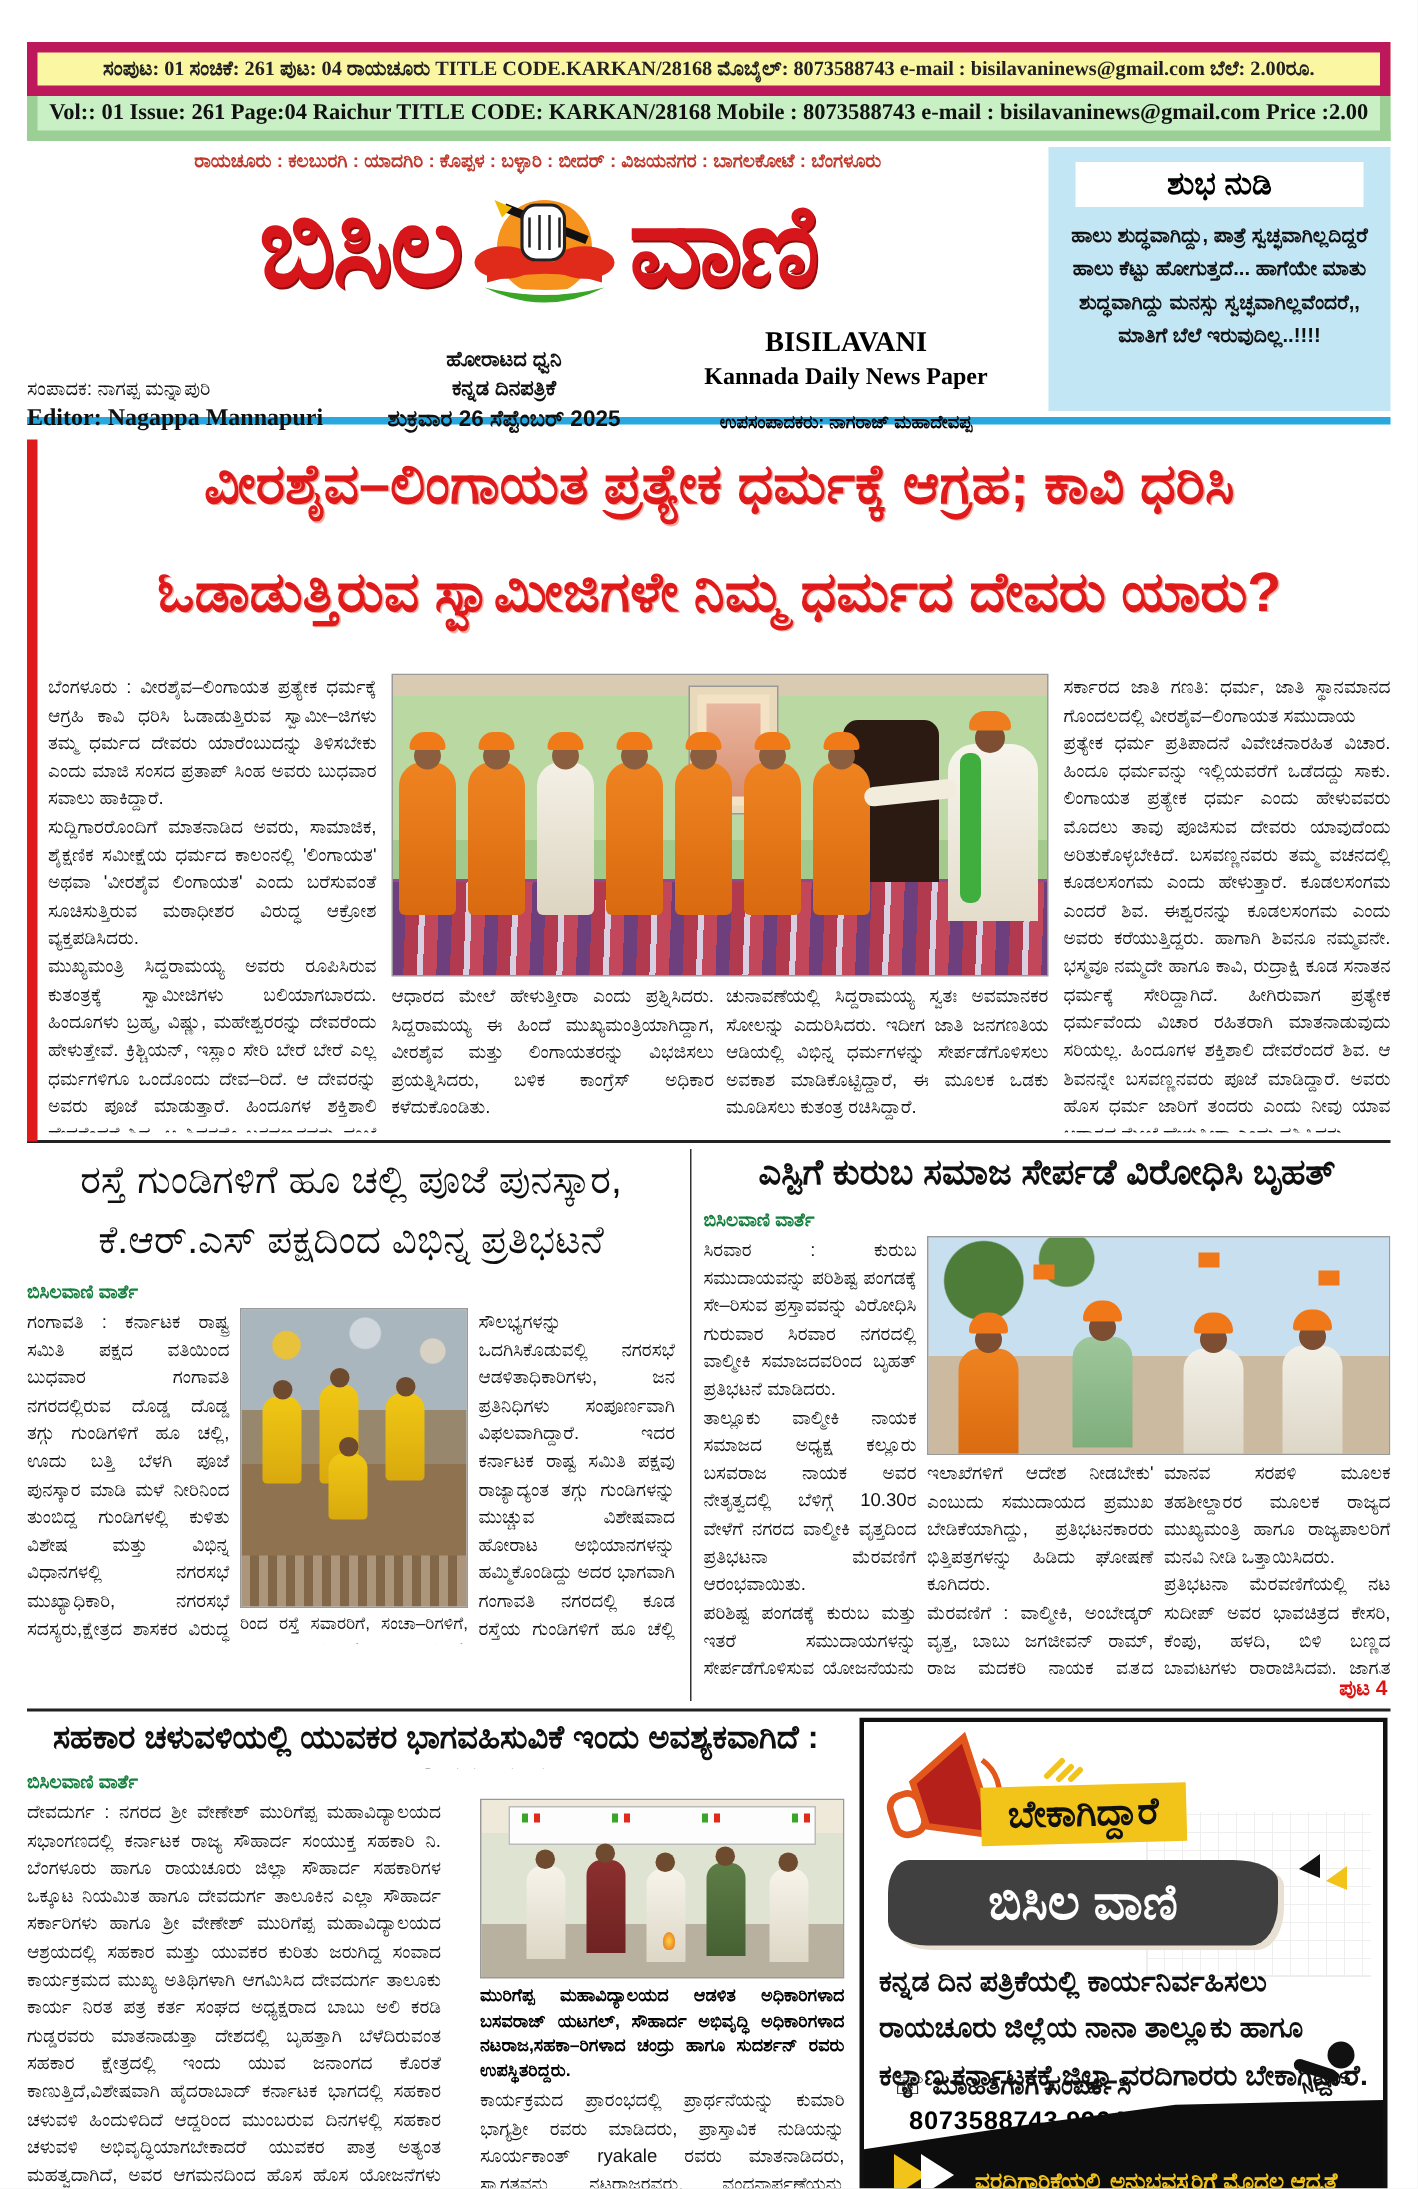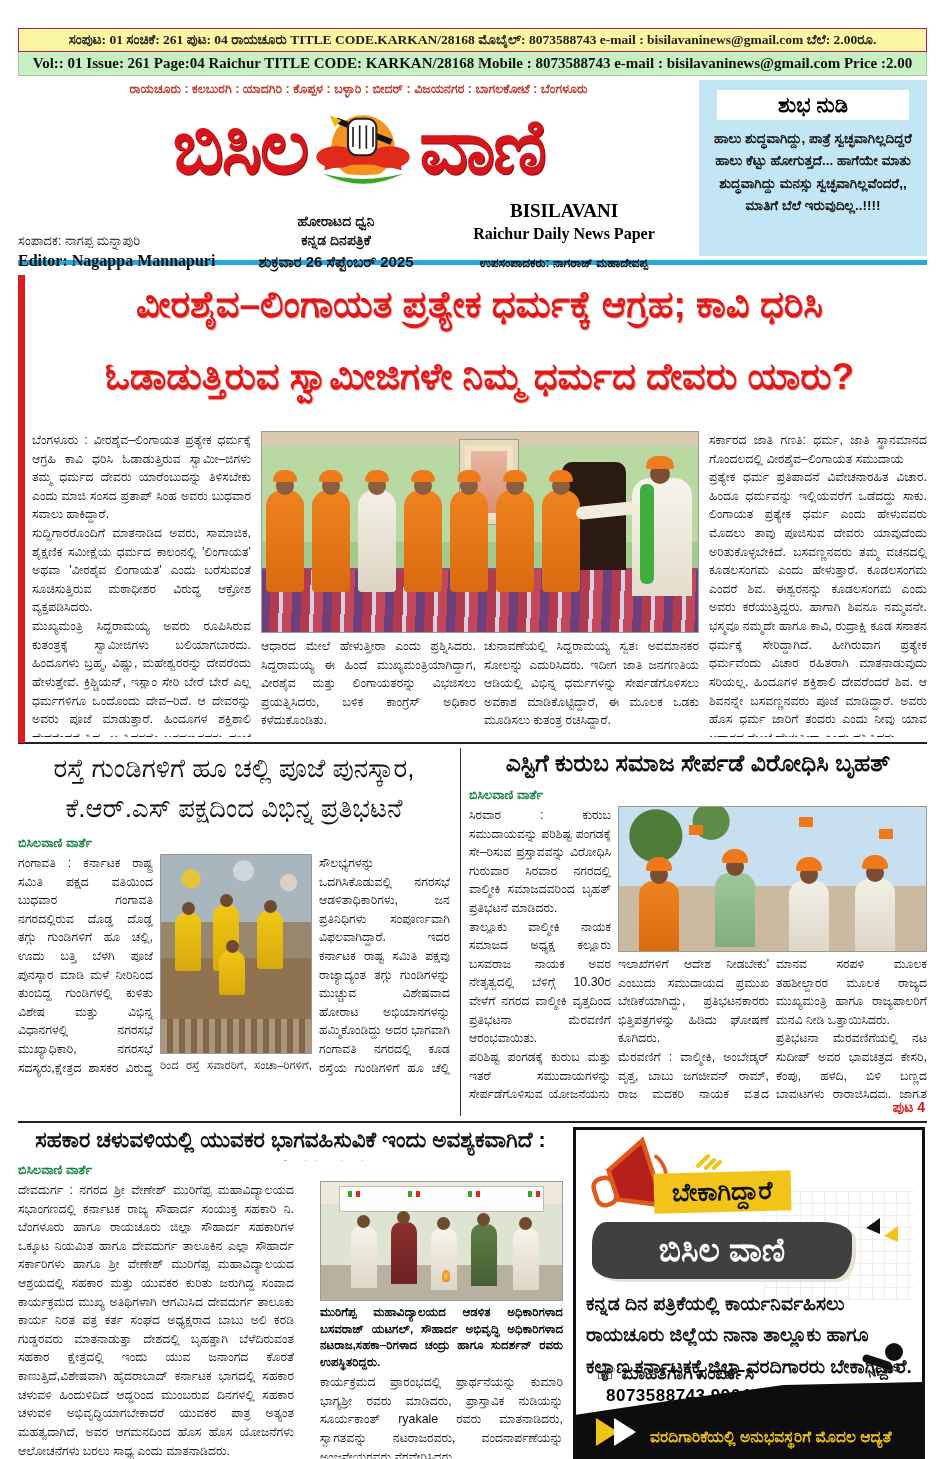--- a/index.html
+++ b/index.html
@@ -1,21 +1,21 @@
 <!DOCTYPE html>
 <html lang="kn"><head>
 <meta charset="utf-8">
 <style>
   * { margin:0; padding:0; box-sizing:border-box; }
   body { background:#e9e9e9; font-family:"Liberation Sans","DejaVu Sans",sans-serif; }
   .page { position:relative; width:945px; height:1459px; margin:0 auto; background:#ffffff;
           overflow:hidden; padding:28px 18px 0 18px; }
 
   
-  .bar { width:100%; text-align:center; font-weight:bold; border:1px solid #be185d;
+  .bar { width:100%; text-align:center; font-weight:bold; border:7px solid #be185d;
          font-family:"Liberation Serif","DejaVu Serif",serif; overflow:hidden; white-space:nowrap; }
   .bar-kn { background:#faf6a2; color:#222; font-size:13.5px; padding:3px 2px; }
   .bar-en { background:#c9efc4; color:#111; font-size:15px; padding:3px 2px; border-top:none; border-color:#9ccf96; }
 
   
   .masthead { display:flex; gap:0; margin-top:4px; height:176px; }
   .mast-left { flex:1; display:flex; flex-direction:column; }
   .cities { text-align:center; color:#c0392b; font-weight:bold; font-size:12.5px; padding:2px 0 0 0; }
   .logo-row { display:flex; align-items:center; justify-content:center; gap:6px; height:108px; }
   .logo-word { color:#d6161b; font-weight:900; font-size:76px; line-height:1; letter-spacing:-2px;
@@ -205,21 +205,21 @@
           <div>ಸಂಪಾದಕ: ನಾಗಪ್ಪ ಮನ್ನಾಪುರಿ</div>
           <div class="en">Editor: Nagappa Mannapuri</div>
         </div>
         <div class="info-center">
           <div>ಹೋರಾಟದ ಧ್ವನಿ</div>
           <div>ಕನ್ನಡ ದಿನಪತ್ರಿಕೆ</div>
           <div class="date">ಶುಕ್ರವಾರ 26 ಸೆಪ್ಟೆಂಬರ್ 2025</div>
         </div>
         <div class="info-right">
           <div class="b1">BISILAVANI</div>
-          <div class="b2">Raichur Daily News Paper</div>
+          <div class="b2">Kannada Daily News Paper</div>
           <div class="b3">ಉಪಸಂಪಾದಕರು: ನಾಗರಾಜ್ ಮಹಾದೇವಪ್ಪ</div>
         </div>
       </div>
     </div>
     <div class="shubha">
       <div class="shubha-title">ಶುಭ ನುಡಿ</div>
       <div class="shubha-text">ಹಾಲು ಶುದ್ಧವಾಗಿದ್ದು, ಪಾತ್ರೆ ಸ್ವಚ್ಛವಾಗಿಲ್ಲದಿದ್ದರೆ ಹಾಲು ಕೆಟ್ಟು ಹೋಗುತ್ತದೆ... ಹಾಗೆಯೇ ಮಾತು ಶುದ್ಧವಾಗಿದ್ದು ಮನಸ್ಸು ಸ್ವಚ್ಛವಾಗಿಲ್ಲವೆಂದರೆ,, ಮಾತಿಗೆ ಬೆಲೆ ಇರುವುದಿಲ್ಲ..!!!!</div>
     </div>
   </div>
 

